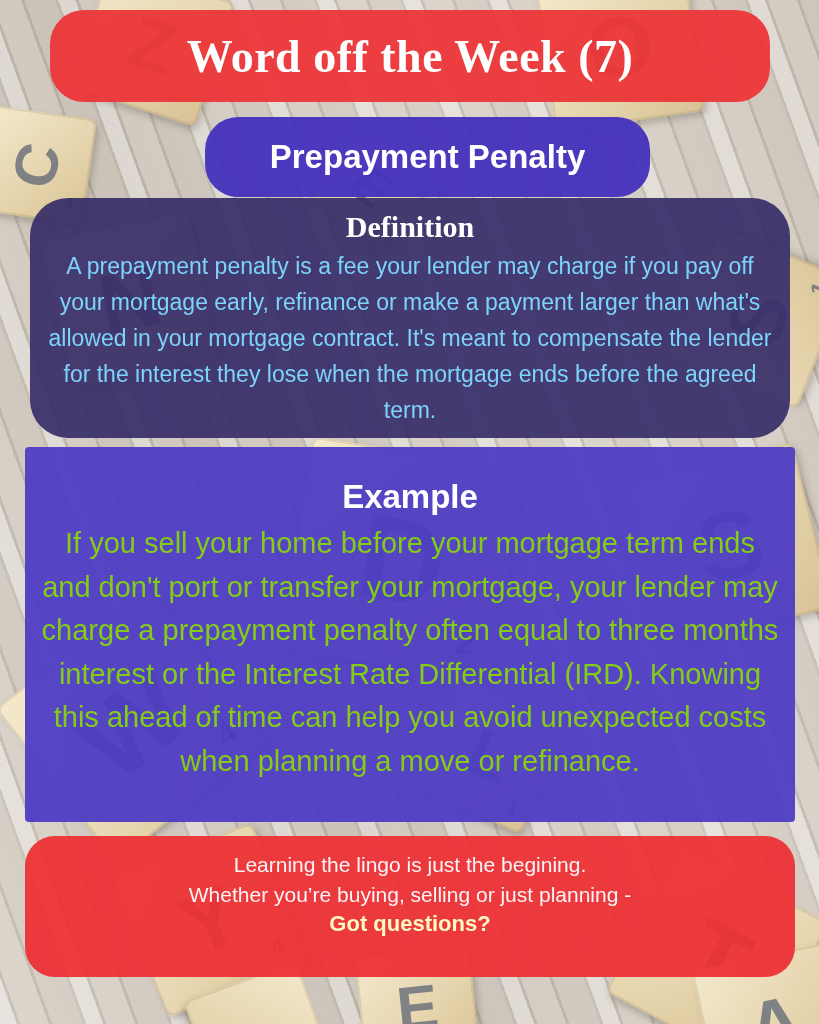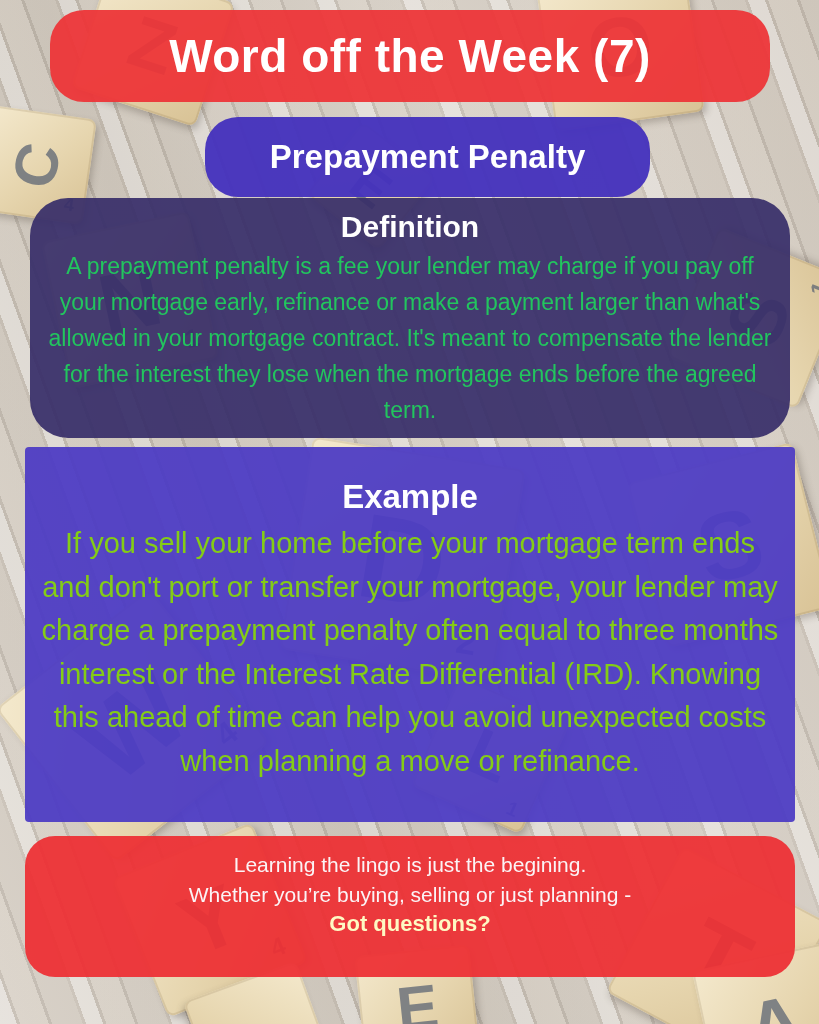--- a/index.html
+++ b/index.html
@@ -21,29 +21,29 @@
     background:linear-gradient(135deg,#f4e9cd,#e6d5ae 55%,#d8c295);
     box-shadow:inset 0 0 0 2px rgba(125,98,60,.16), 3px 4px 7px rgba(80,70,60,.30);
     display:flex;align-items:center;justify-content:center;
     color:rgba(98,105,118,.78);font-weight:700;
   }
   .tile .tv{position:absolute;right:10%;bottom:7%;font-size:.30em;font-weight:700;}
   .tile.side .tl{display:inline-block;transform:rotate(-85deg);}
   
   .card{position:absolute;z-index:2;color:#fff;text-align:center;box-sizing:border-box;}
   #banner{left:50px;top:10px;width:720px;height:92px;border-radius:34px;
-    background:var(--banner_red);display:flex;align-items:center;justify-content:center;}
+    background:var(--banner_red);display:flex;align-items:center;justify-content:center;font-family:Liberation Serif, serif;}
   #banner h1{margin:0;font-size:46px;font-weight:700;letter-spacing:.5px;}
   #pill{left:205px;top:117px;width:445px;height:80px;border-radius:33px;
     background:var(--pill_purple);display:flex;align-items:center;justify-content:center;}
   #pill .pill-label{font-size:33px;font-weight:700;}
   #definition{left:30px;top:198px;width:760px;height:240px;border-radius:38px;
     background:var(--definition_purple);padding:10px 16px 0;}
-  #definition h2{margin:2px 0 4px;font-size:30px;font-weight:700;}
-  #definition .body{font-size:23px;line-height:36px;color:#22c55e;}
+  #definition h2{margin:2px 0 4px;font-size:30px;font-weight:700;font-family:Liberation Serif, serif;}
+  #definition .body{font-size:23px;line-height:36px;color:#7dd3fc;}
   #example{left:25px;top:447px;width:770px;height:375px;border-radius:4px;
     background:var(--example_purple);padding:27px 14px 0;}
   #example h2{margin:4px 0 6px;font-size:33px;font-weight:700;}
   #example .body{font-size:29px;line-height:43.5px;color:#84cc16;}
   #footer{left:25px;top:836px;width:770px;height:141px;border-radius:30px;
     background:var(--footer_red);padding:14px 26px 0;}
   #footer .fline{font-size:21px;line-height:29.5px;color:#fbf4f6;}
   #footer .fline.bold{font-weight:700;font-size:22px;color:#fef9c3;}
 </style>
 </head>

